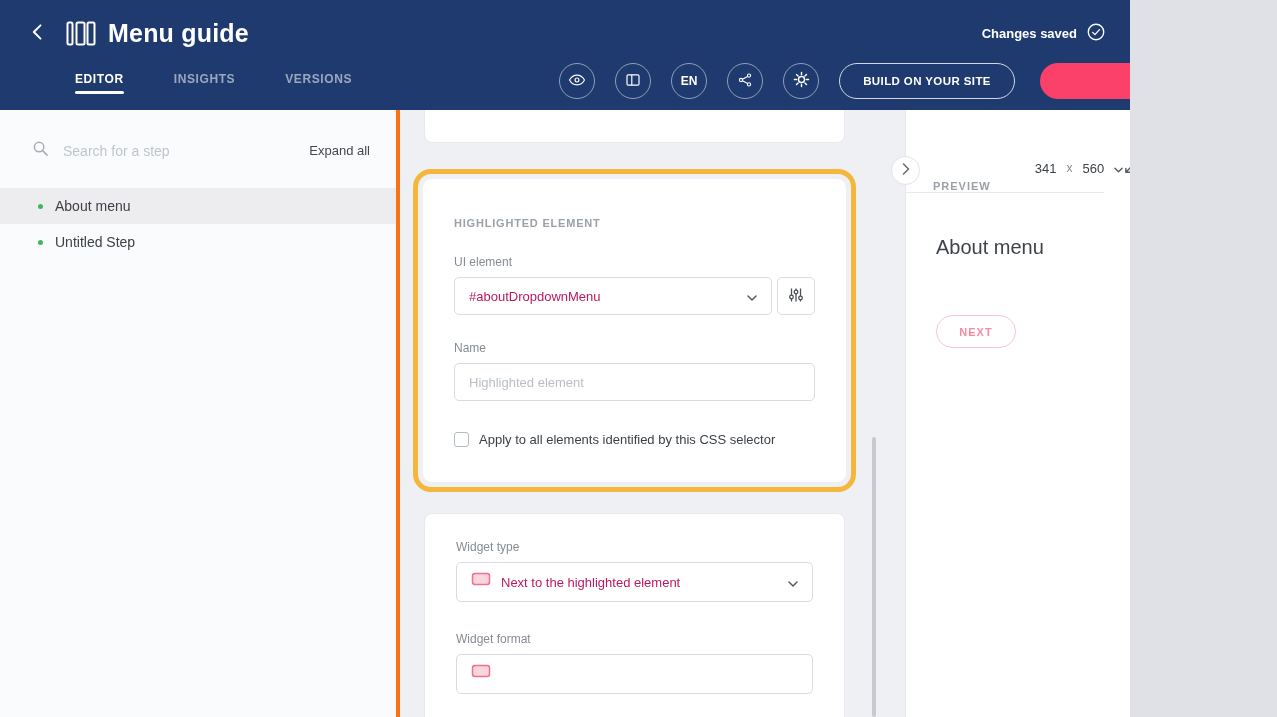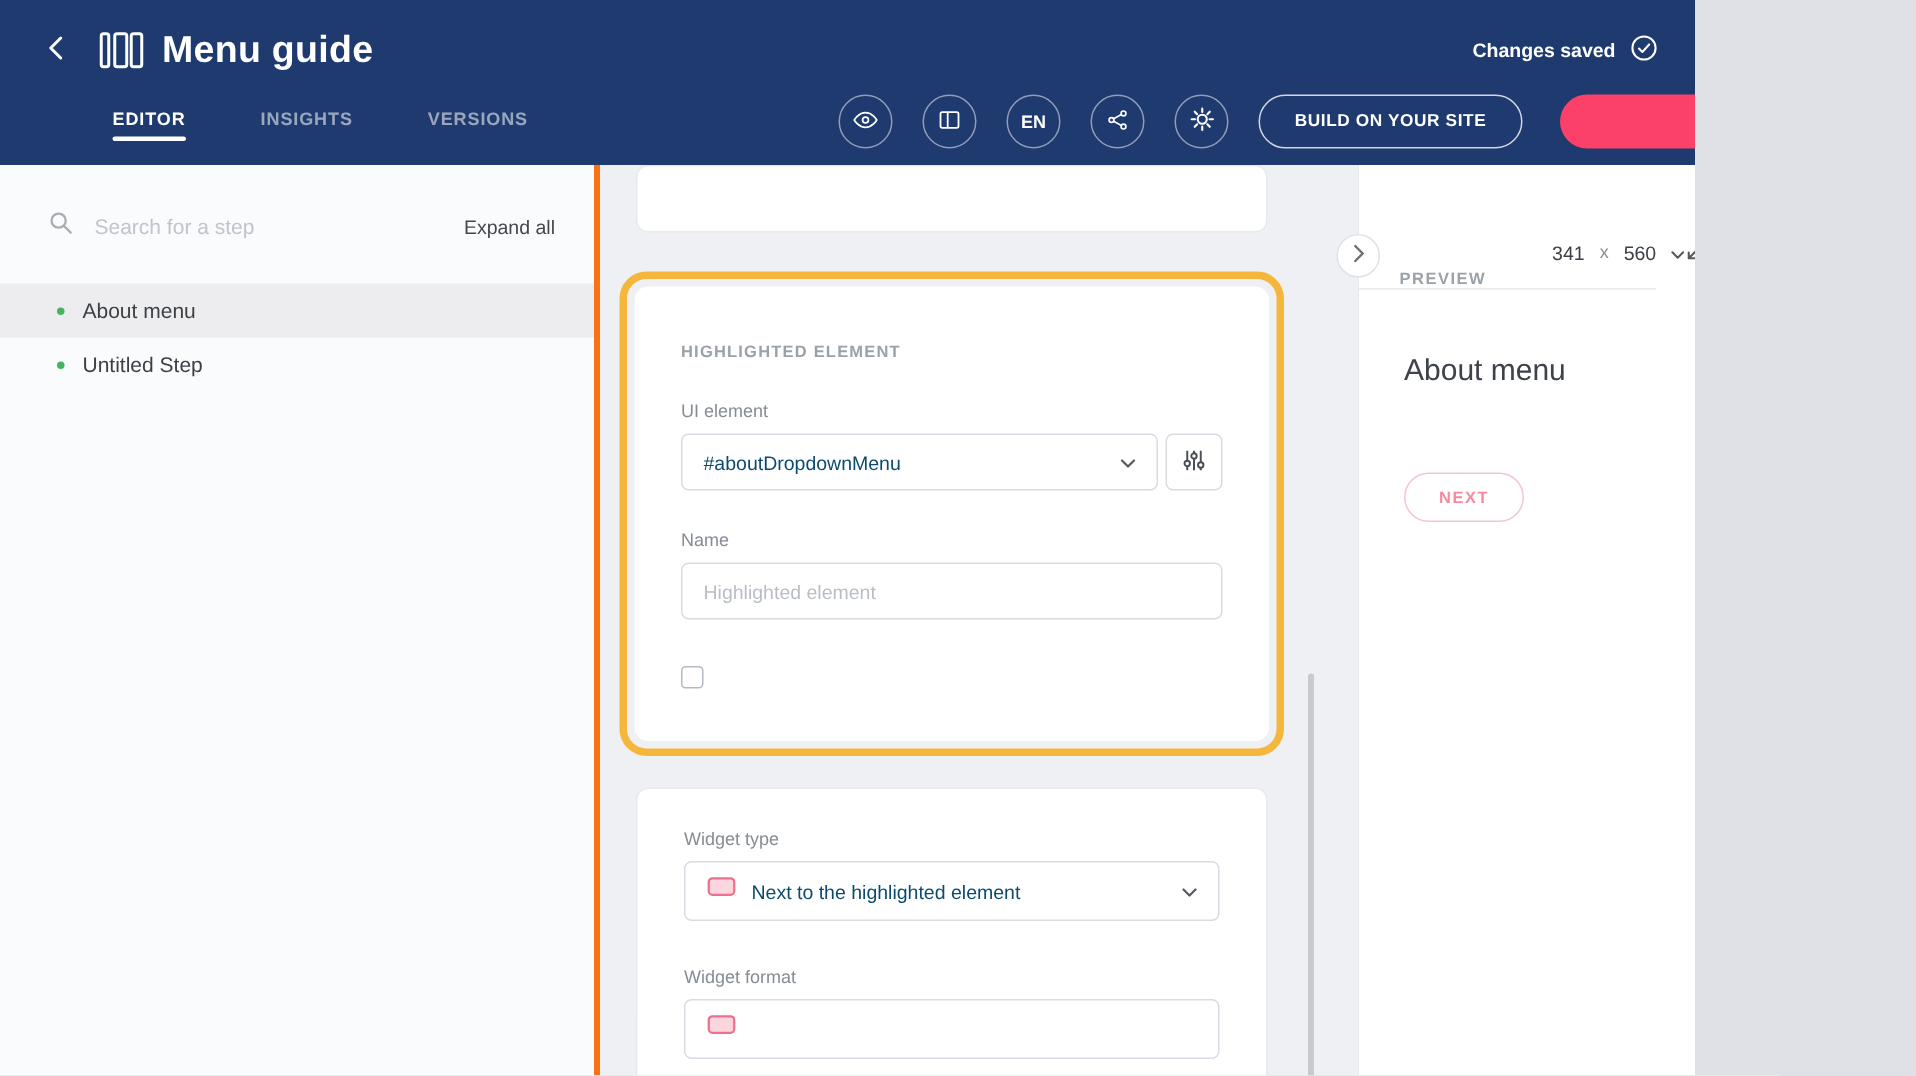--- a/index.html
+++ b/index.html
@@ -42,34 +42,34 @@
   .search-row { display:flex; align-items:center; gap:12px; padding:30px 26px 0 32px; }
   .search-input { flex:1; border:none; background:transparent; outline:none; font-family:inherit; font-size:14px; color:#3c4147; min-width:0; }
   .search-input::placeholder { color:#c0c5cc; }
   .expand-all { font-size:13px; color:#43484e; cursor:pointer; white-space:nowrap; background:none; border:none; font-family:inherit; padding:0; }
   .steps { list-style:none; margin:27px 0 0 0; padding:0; }
   .step-item { display:flex; align-items:center; gap:12px; height:36px; padding-left:38px; font-size:14px; color:#3c4147; cursor:pointer; }
   .step-item.selected { background:#ededf0; }
   .dot { width:5px; height:5px; border-radius:50%; background:#43b55f; flex:none; }
 
   
-  .editor { position:absolute; top:110px; left:400px; width:505px; bottom:0;margin-top:12px; }
+  .editor { position:absolute; top:110px; left:400px; width:505px; bottom:0; }
   .card { background:#ffffff; border:1px solid #e8eaee; border-radius:8px; }
   .card-top-partial { position:absolute; left:24px; top:-12px; width:421px; height:45px; }
 
   .highlight-ring { position:absolute; left:13px; top:59px; width:443px; height:323px;
                     border:5px solid #f4b73b; border-radius:18px; padding:4px; background:transparent; }
   .card-highlight { width:100%; height:100%; border-radius:10px; border:1px solid #eef0f3; padding:0 31px; }
 
   .section-title { font-size:11px; font-weight:700; color:#9aa1a9; letter-spacing:.8px; margin:38px 0 0 0; }
   .field-label { display:block; font-size:12px; color:#868c94; margin-top:26px; }
   .field-row { display:flex; gap:5px; margin-top:8px; }
   .select { height:38px; border:1px solid #d8dce2; border-radius:5px; background:#ffffff; display:flex;
             align-items:center; padding:0 14px; gap:10px; cursor:pointer; flex:1; min-width:0; }
-  .select-value { font-size:13px; color:#0c4a6e; flex:1; white-space:nowrap; overflow:hidden; }
+  .select-value { font-size:13px; color:#be185d; flex:1; white-space:nowrap; overflow:hidden; }
   .icon-btn { width:38px; height:38px; flex:0 0 38px; border:1px solid #d8dce2; border-radius:5px; background:#ffffff;
               cursor:pointer; display:flex; align-items:center; justify-content:center; }
   .text-input { width:100%; height:38px; border:1px solid #d8dce2; border-radius:5px; padding:0 14px;
                 font-family:inherit; font-size:13px; color:#3c4147; outline:none; margin-top:8px; background:#fff; }
   .text-input::placeholder { color:#b9bec6; }
   .checkbox-row { display:flex; align-items:center; gap:10px; margin-top:31px; cursor:pointer; }
   .checkbox { width:15px; height:15px; border:1.5px solid #b4bac2; border-radius:3px; background:#ffffff; flex:none; }
   .checkbox-label { font-size:13px; color:#3c4147; }
 
   .card-step { position:absolute; left:24px; top:403px; width:421px; height:345px; padding:0 31px; }
@@ -235,20 +235,21 @@
               </svg>
             </span>
           </button>
         </div>
 
         <label class="field-label">Name</label>
         <input class="text-input" type="text" placeholder="Highlighted element" style="">
 
         <div class="checkbox-row">
           <span class="checkbox"></span>
+          <span class="checkbox-label">Apply to all elements identified by this CSS selector</span>
         </div>
       </section>
     </div>
 
     <section class="card card-step">
 
       <label class="field-label">Widget type</label>
       <div class="select select-lg">
         <span>
           <svg width="20" height="16" viewBox="0 0 20 16">

